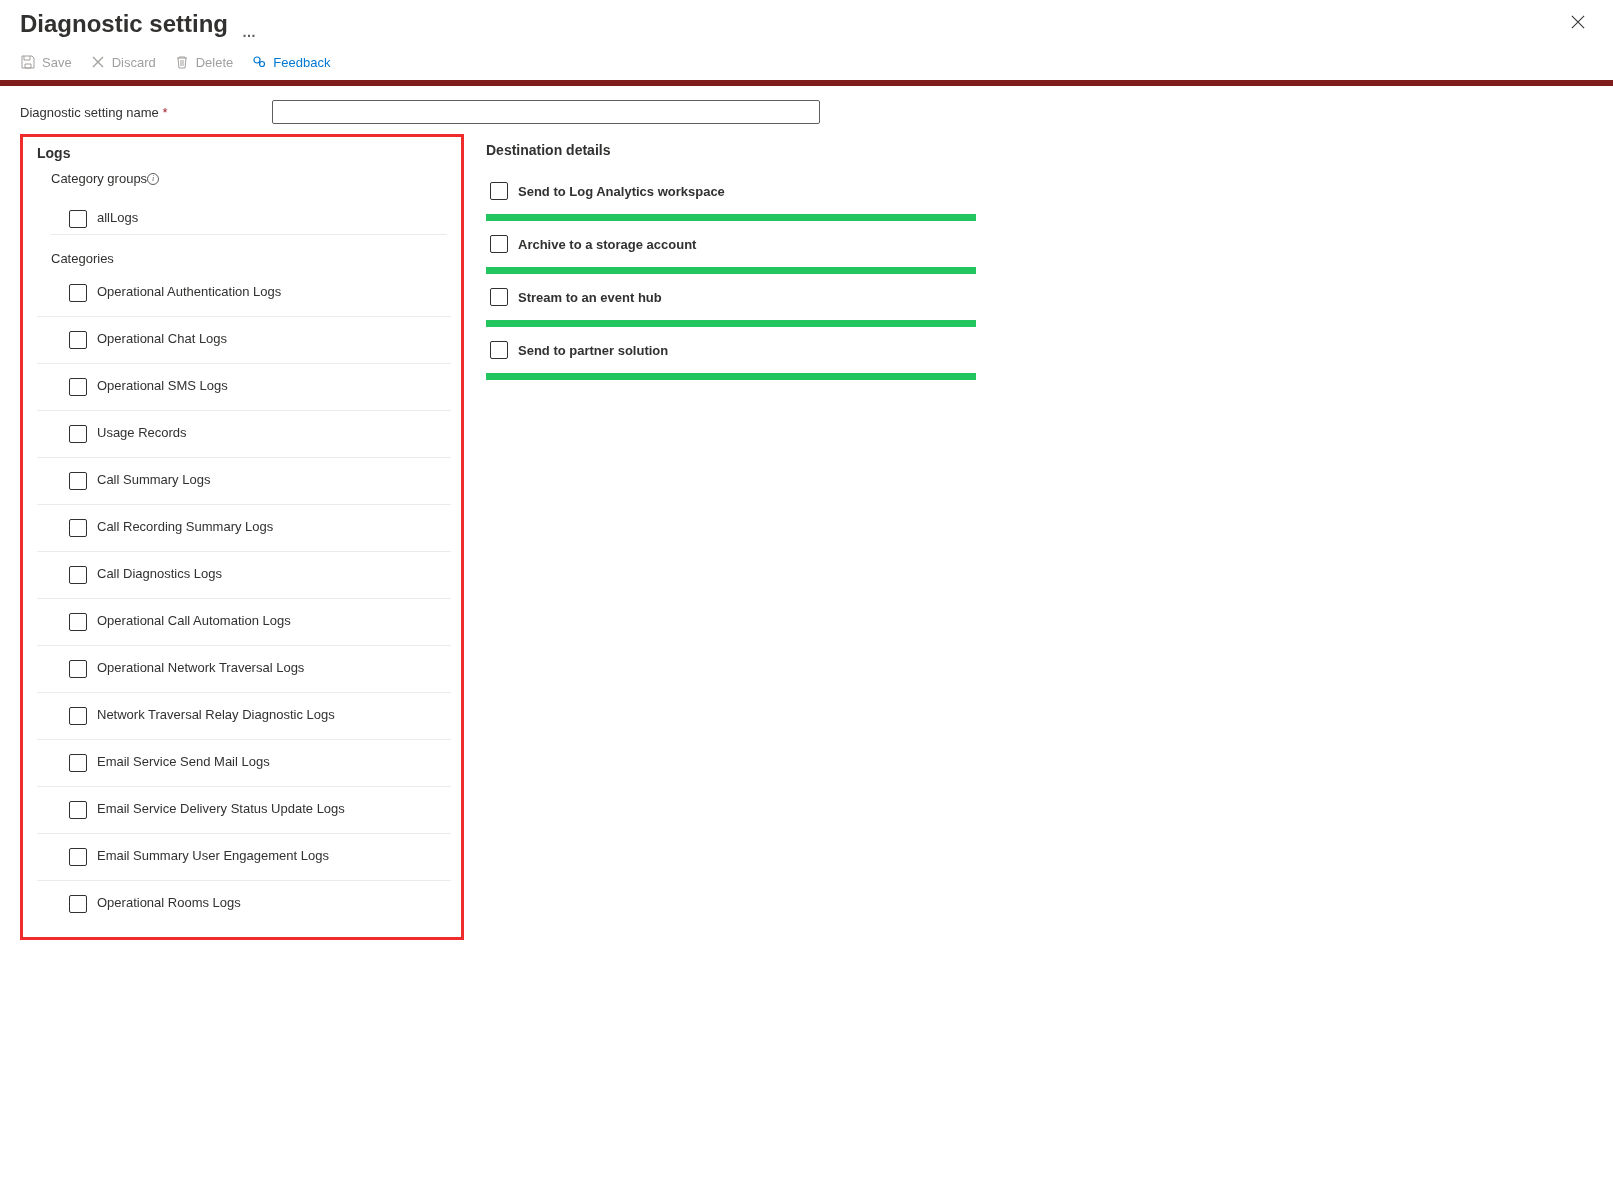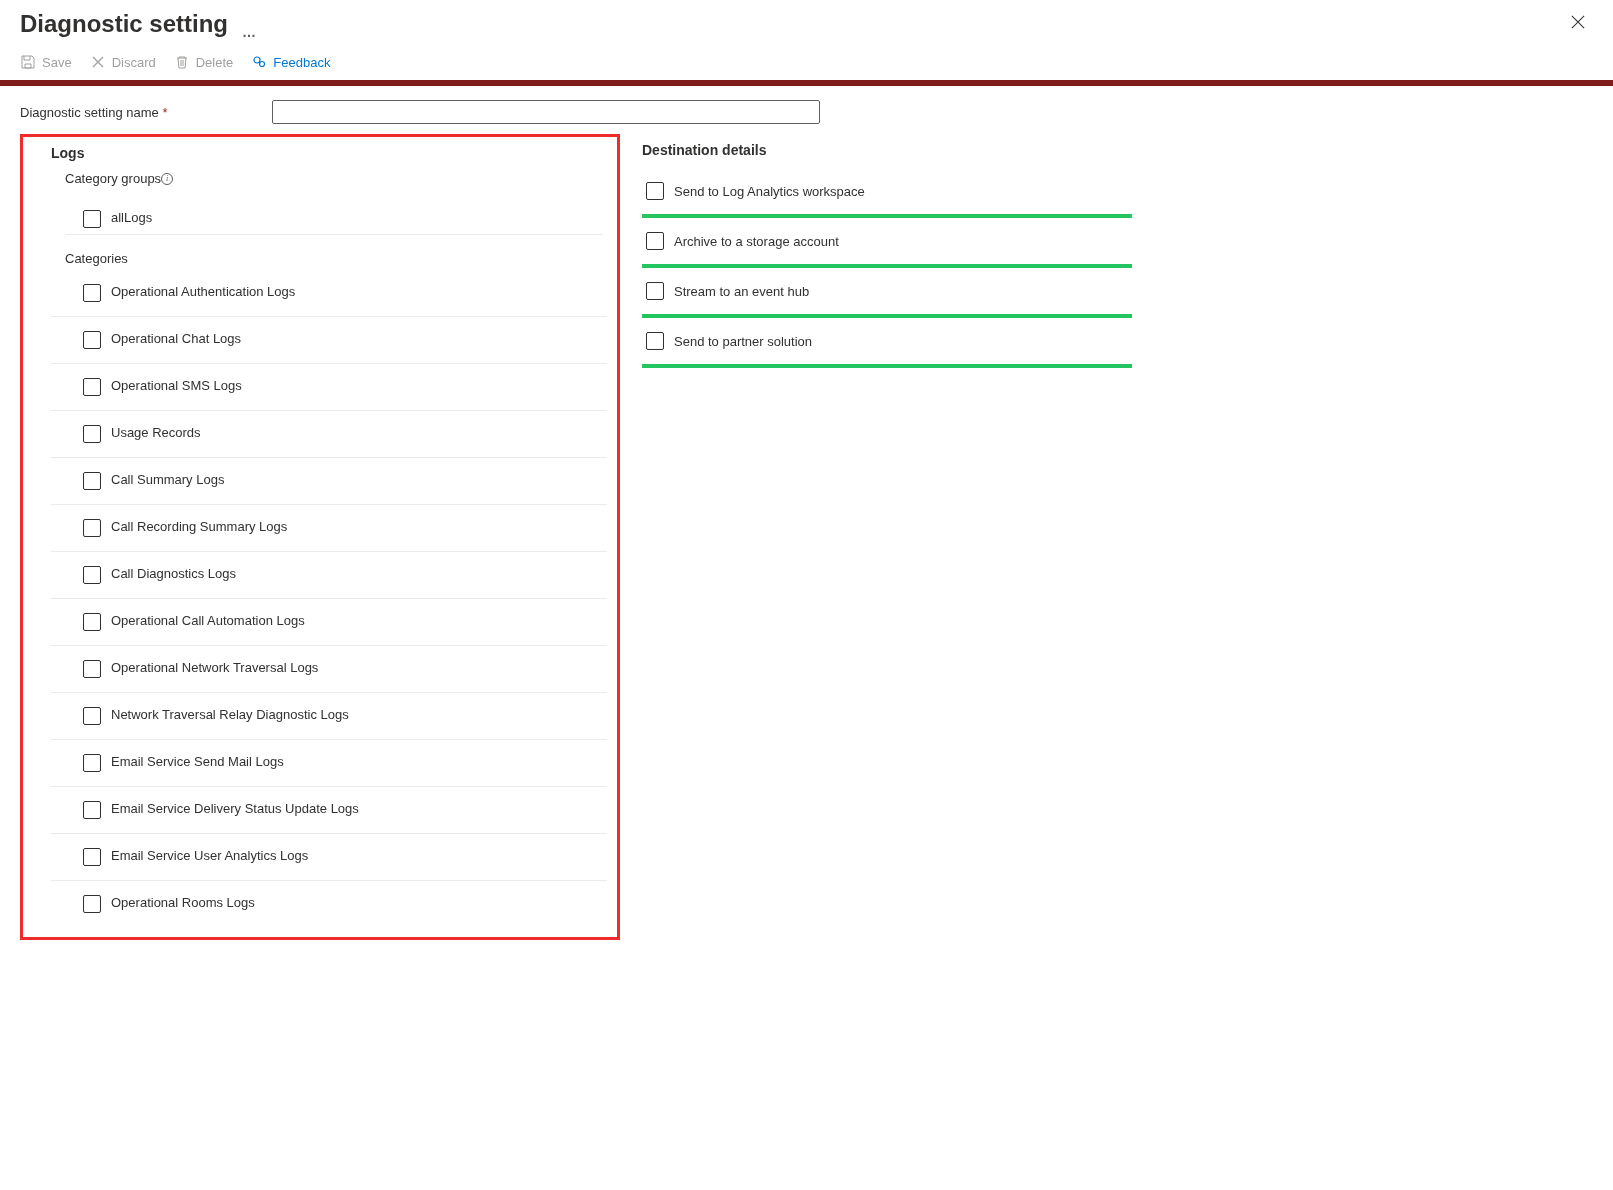--- a/index.html
+++ b/index.html
@@ -93,22 +93,22 @@
       font-family: inherit;
     }
     .columns {
       display: flex;
       gap: 22px;
       padding: 0 20px 20px 20px;
       align-items: flex-start;
     }
     .left-col {
       border: 3px solid #ef2b2b;
-      padding: 8px 10px 18px 28px;
-      width: 600px;
+      padding: 8px 10px 18px 14px;
+      width: 444px;
     }
     .right-col {
       padding-top: 8px;
       width: 490px;
     }
     .section-title {
       font-size: 14px;
       font-weight: 600;
       color: #323130;
       margin-bottom: 10px;
@@ -142,21 +142,22 @@
     }
     .check-row.no-border {
       border-bottom: none;
       padding-bottom: 6px;
     }
     .check-row-dest {
       display: flex;
       align-items: center;
       gap: 10px;
       padding: 14px 0 14px 4px;
-      border-bottom: 4px solid #22c55e;
+      border-bottom: 7px solid #22c55e;
+      font-weight: bold;
     }
     .categories-area {
       margin-top: 16px;
     }
     .categories-label {
       padding-left: 14px;
       font-size: 13px;
       margin-bottom: 4px;
     }
     .checkbox {
@@ -289,21 +290,21 @@
           <div class="check-row">
             <div class="checkbox"></div>
             <div class="check-label">Email Service Send Mail Logs</div>
           </div>
           <div class="check-row">
             <div class="checkbox"></div>
             <div class="check-label">Email Service Delivery Status Update Logs</div>
           </div>
           <div class="check-row">
             <div class="checkbox"></div>
-            <div class="check-label">Email Service User Analytics Logs</div>
+            <div class="check-label">Email Summary User Engagement Logs</div>
           </div>
           <div class="check-row no-border">
             <div class="checkbox"></div>
             <div class="check-label">Operational Rooms Logs</div>
           </div>
         </div>
     </div>
   </div>
 
   <div class="right-col">

